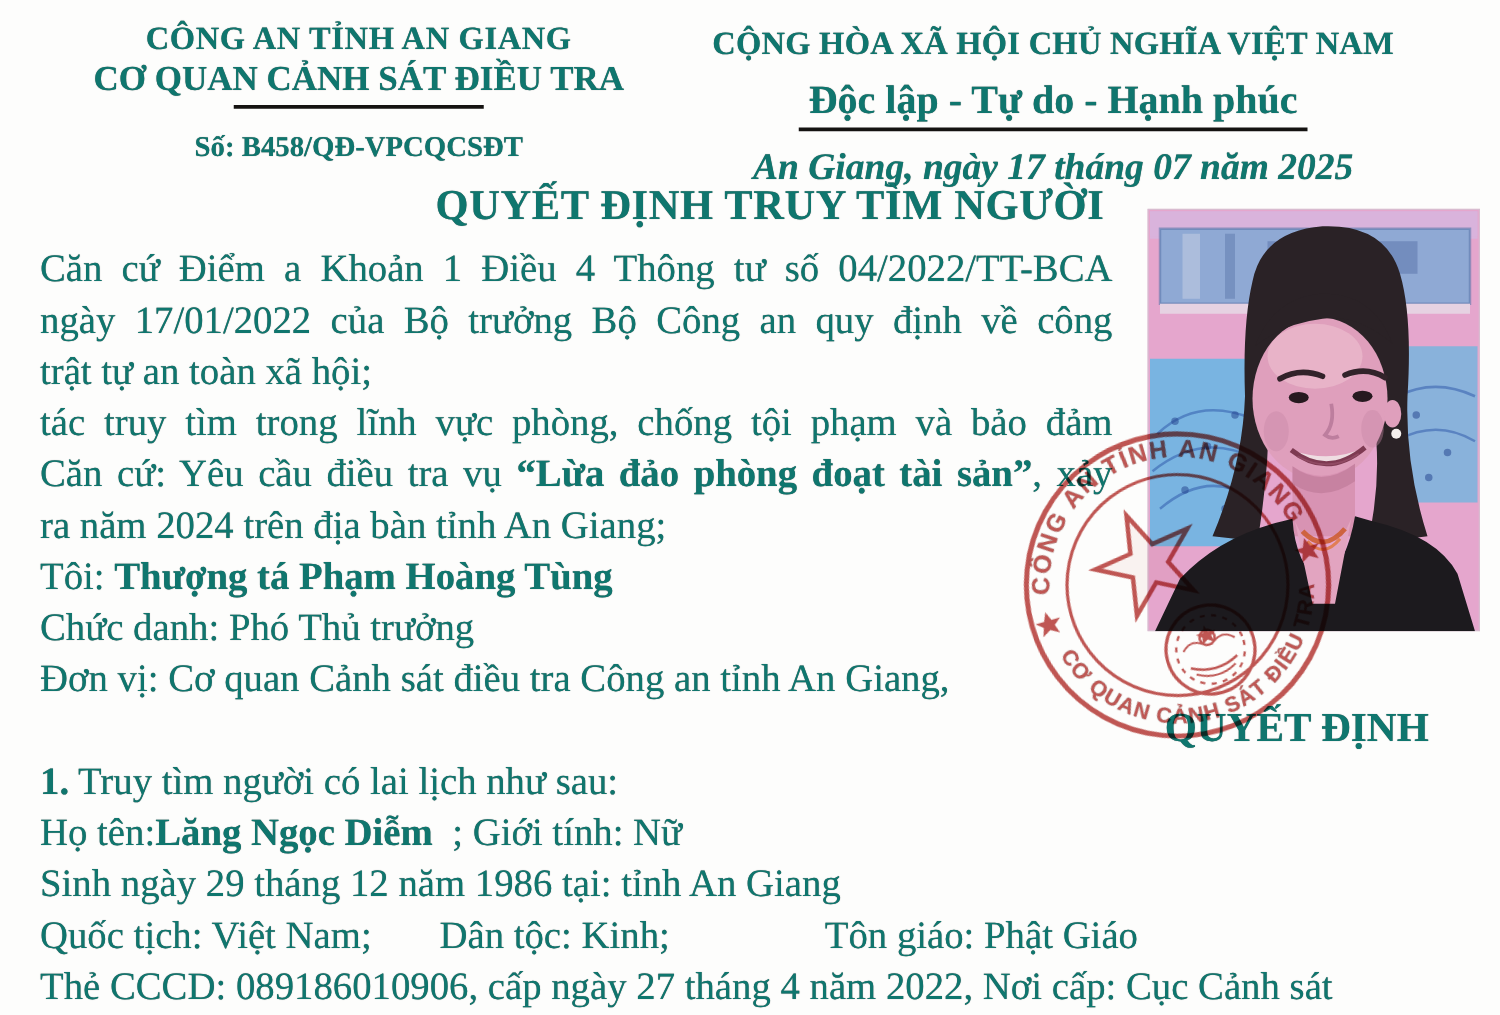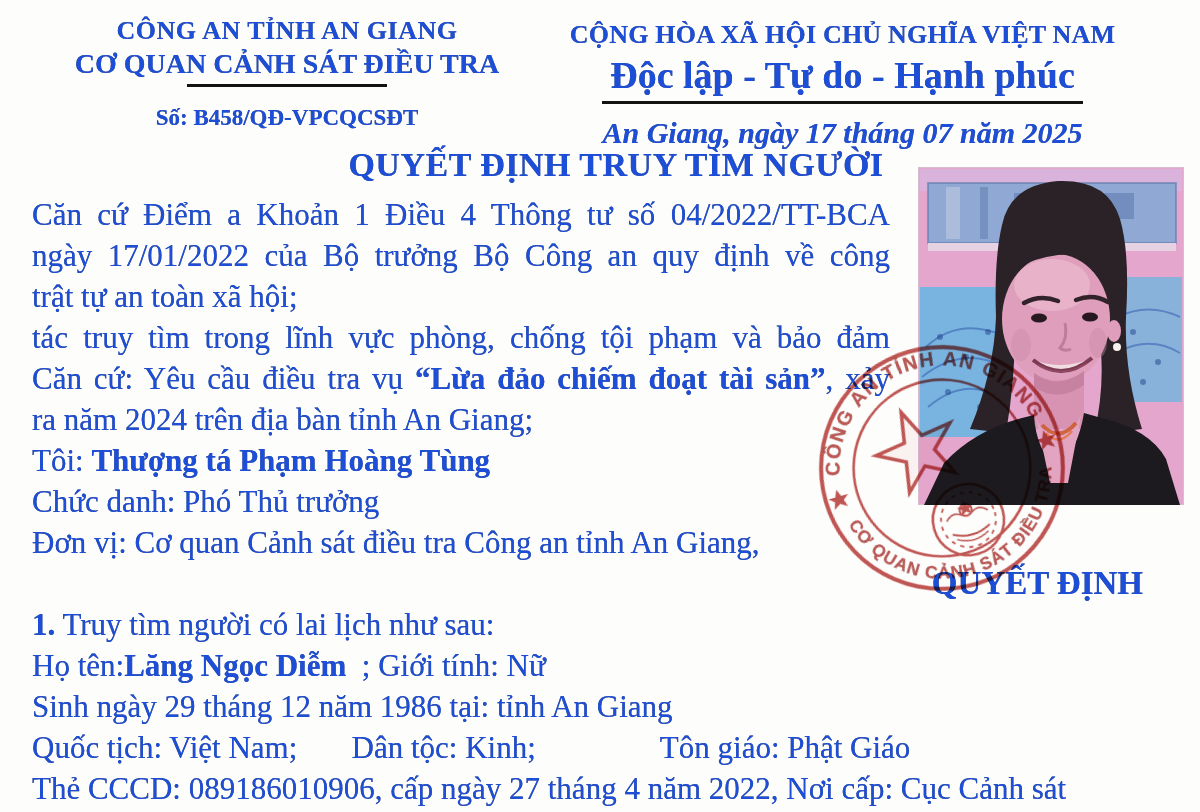--- a/index.html
+++ b/index.html
@@ -1,31 +1,31 @@
 <!DOCTYPE html>
 <html><head>
 <meta charset="utf-8">
 <style>
   html,body{margin:0;padding:0;background:#e8e8e8;}
   .page{
     position:relative;width:1200px;height:812px;overflow:hidden;
-    background:#fdfdfc;color:#1d4ed8;
+    background:#fdfdfc;color:#0f766e;
     font-family:"Liberation Serif","DejaVu Serif",serif;
     text-shadow:0 0 .6px rgba(20,16,14,.65);
   }
   
   .hcol{position:absolute;text-align:center;line-height:1.12;}
   .hleft{left:52px;top:16px;width:470px;}
   .hright{left:520px;top:20px;width:645px;}
   .h-org1{font-size:26px;font-weight:bold;letter-spacing:.5px;}
   .h-org2{font-size:28px;font-weight:bold;margin-top:3px;}
   .h-rule{width:200px;height:3px;background:#151311;margin:5px auto 0;}
   .h-num{font-size:23px;font-weight:bold;margin-top:18px;}
   .h-nat1{font-size:26px;font-weight:bold;letter-spacing:.2px;}
-  .h-motto{display:inline-block;font-size:38px;font-weight:bold;margin-top:5px;
+  .h-motto{display:inline-block;font-size:32px;font-weight:bold;margin-top:13px;
            border-bottom:3px solid #151311;padding:0 8px 4px;}
   .h-date{font-size:30px;font-weight:bold;font-style:italic;margin-top:12px;}
   
   .doc-title{position:absolute;top:146px;left:0;width:1200px;text-align:center;
              padding-left:32px;box-sizing:border-box;
              font-size:34px;font-weight:bold;letter-spacing:.5px;z-index:2;}
   
   .body-text{position:absolute;left:32px;top:194px;width:1155px;z-index:2;
              font-size:31px;line-height:41px;}
   .bline{white-space:nowrap;}
@@ -129,21 +129,21 @@
       <path d="M124 258 Q 141 276 158 256" stroke="#cc5a2a" stroke-width="4" fill="none" opacity=".85"></path>
       <path d="M128 266 Q 141 280 154 264" stroke="#e07437" stroke-width="2.5" fill="none" opacity=".8"></path>
     </svg>
   </div>
 
   <div class="body-text">
       <div class="bline just"><span>Căn cứ Điểm a Khoản 1 Điều 4 Thông tư số 04/2022/TT-BCA</span></div>
       <div class="bline just"><span>ngày 17/01/2022 của Bộ trưởng Bộ Công an quy định về công</span></div>
       <div class="bline"><span>trật tự an toàn xã hội;</span></div>
       <div class="bline just"><span>tác truy tìm trong lĩnh vực phòng, chống tội phạm và bảo đảm</span></div>
-      <div class="bline just"><span>Căn cứ: Yêu cầu điều tra vụ </span><span class="b">“Lừa đảo chiếm đoạt tài sản”</span><span>, xảy</span></div>
+      <div class="bline just"><span>Căn cứ: Yêu cầu điều tra vụ </span><span class="b">“Lừa đảo phòng đoạt tài sản”</span><span>, xảy</span></div>
       <div class="bline"><span>ra năm 2024 trên địa bàn tỉnh An Giang;</span></div>
       <div class="bline"><span>Tôi: </span><span class="b">Thượng tá Phạm Hoàng Tùng</span></div>
       <div class="bline"><span>Chức danh: Phó Thủ trưởng</span></div>
       <div class="bline"><span>Đơn vị: Cơ quan Cảnh sát điều tra Công an tỉnh An Giang,</span></div>
       <div class="bline heading"><span class="b">QUYẾT ĐỊNH</span></div>
       <div class="bline"><span class="b">1.</span><span> Truy tìm người có lai lịch như sau:</span></div>
       <div class="bline"><span>Họ tên:</span><span class="b">Lăng Ngọc Diễm</span><span>&nbsp;&nbsp;; Giới tính: Nữ</span></div>
       <div class="bline"><span>Sinh ngày 29 tháng 12 năm 1986 tại: tỉnh An Giang</span></div>
       <div class="bline"><span>Quốc tịch: Việt Nam;</span><span>&nbsp;&nbsp;&nbsp;&nbsp;&nbsp;&nbsp;&nbsp;Dân tộc: Kinh;</span><span>&nbsp;&nbsp;&nbsp;&nbsp;&nbsp;&nbsp;&nbsp;&nbsp;&nbsp;&nbsp;&nbsp;&nbsp;&nbsp;&nbsp;&nbsp;&nbsp;Tôn giáo: Phật Giáo</span></div>
       <div class="bline"><span>Thẻ CCCD: 089186010906, cấp ngày 27 tháng 4 năm 2022, Nơi cấp: Cục Cảnh sát</span></div>

